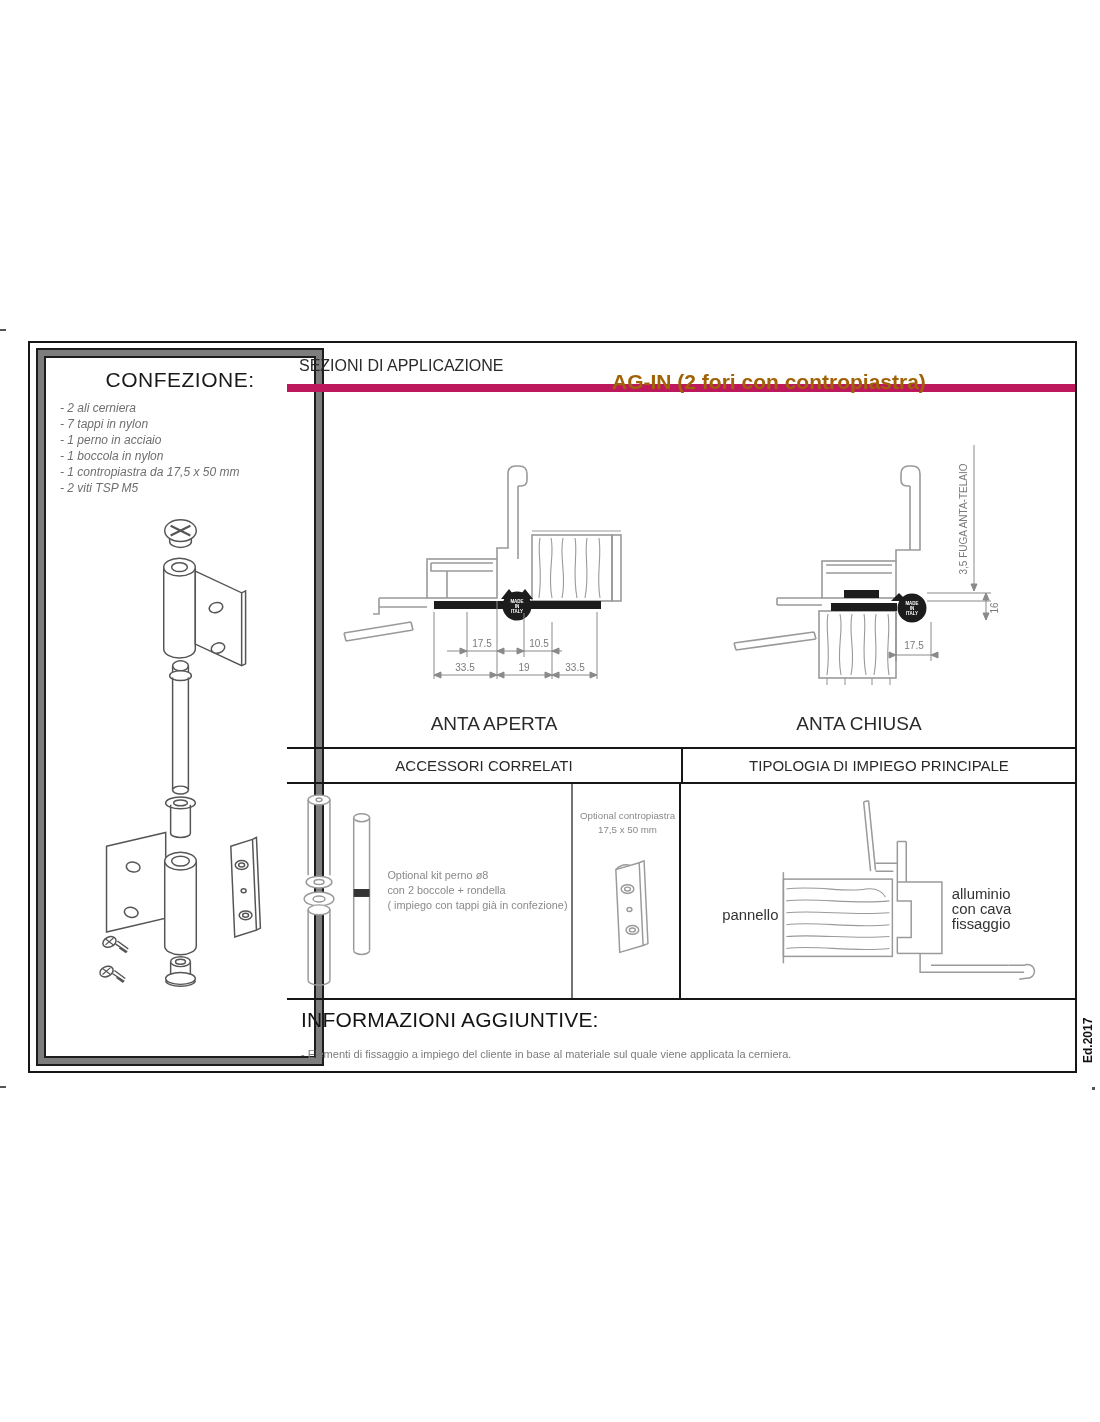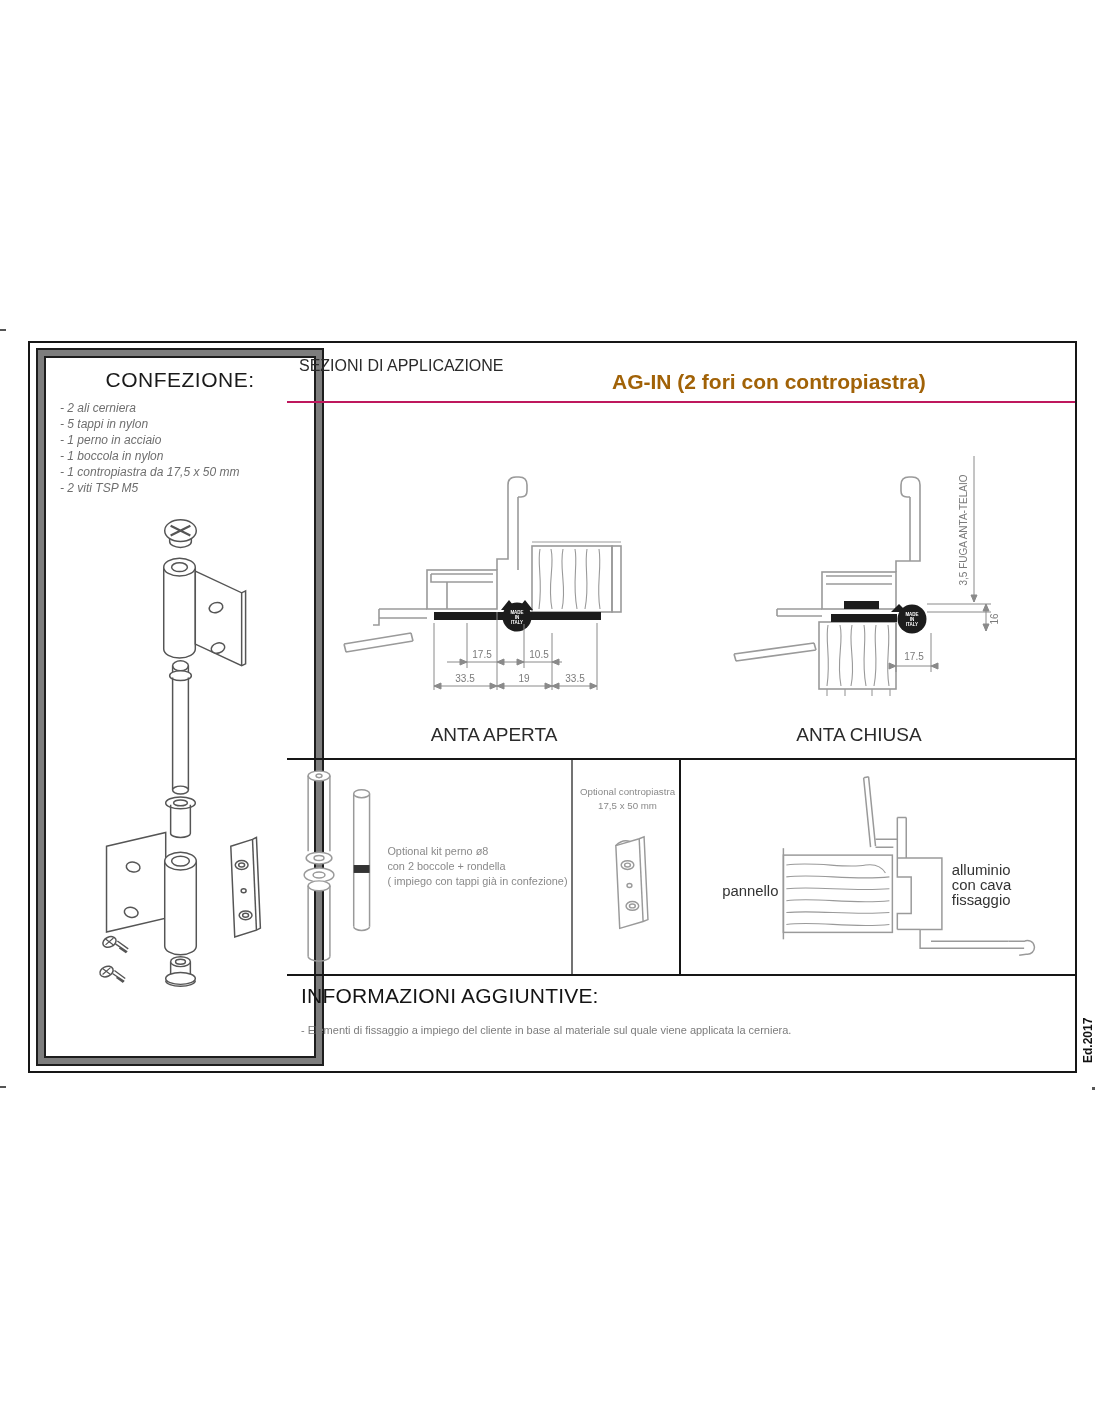--- a/index.html
+++ b/index.html
@@ -10,21 +10,21 @@
   .sheet{position:absolute;left:28px;top:341px;width:1049px;height:732px;border:2px solid #161616;background:#fff;}
   
   .panel{position:absolute;left:6px;top:5px;width:288px;height:718px;border:2px solid #1d1d1d;background:#7d7d7d;padding:6px;}
   .panel-inner{width:100%;height:100%;border:2px solid #1d1d1d;background:#fff;padding:6px 8px;overflow:hidden;}
   .panel-title{font-size:21px;letter-spacing:.5px;text-align:center;color:#1a1a1a;margin:4px 0 8px 0;}
   .panel-list{list-style:none;margin:0;padding:0 0 0 6px;font-style:italic;}
   .panel-list li{font-size:12px;line-height:16px;color:#6e6e6e;}
   .panel-draw{display:block;margin:10px auto 0 auto;}
   
   .right{position:absolute;left:257px;top:0;right:0;bottom:0;display:flex;flex-direction:column;}
-  .row-h1{height:60px;border-bottom:2px solid #be185d;position:relative;}
+  .row-h1{height:52px;border-bottom:8px solid #be185d;position:relative;}
   .h1-left{position:absolute;left:12px;top:0;line-height:46px;font-size:16px;color:#2a2a2a;}
   .h1-right{position:absolute;left:325px;top:16px;line-height:46px;font-size:21px;font-weight:bold;color:#a16207;}
   .row-draw{height:332px;position:relative;border-bottom:2px solid #161616;margin-top:25px;}
   .row-h2{height:35px;display:flex;border-bottom:2px solid #161616;}
   .h2-cell{line-height:33px;text-align:center;font-size:15px;color:#2a2a2a;}
   .h2-a{width:396px;border-right:2px solid #161616;}
   .h2-b{flex:1;}
   .row-c2{height:216px;display:flex;border-bottom:2px solid #161616;}
   .c2-a{width:284px;position:relative;}
   .c2-b{width:108px;border-left:2px solid #737373;position:relative;}
@@ -53,21 +53,21 @@
   <div class="crop" style="left:0;top:1086px;width:6px;height:2px;"></div>
   <div class="crop" style="left:1092px;top:1087px;width:3px;height:3px;"></div>
 
   <div class="sheet">
 
     <div class="panel">
       <div class="panel-inner">
         <div class="panel-title">CONFEZIONE:</div>
         <ul class="panel-list">
           <li>- 2 ali cerniera</li>
-          <li>- 5 tappi in nylon</li>
+          <li>- 7 tappi in nylon</li>
           <li>- 1 perno in acciaio</li>
           <li>- 1 boccola in nylon</li>
           <li>- 1 contropiastra da 17,5 x 50 mm</li>
           <li>- 2 viti TSP M5</li>
         </ul>
 
         <svg class="panel-draw" width="225" height="505" viewBox="0 0 228 512">
           <g stroke="#555" stroke-width="1.5" fill="#fff">
 
             <path d="M103,27 v9 a11,6 0 0 0 22,0 v-9"></path>
@@ -229,20 +229,24 @@
             <g stroke="none">
               <text class="dimtx" x="680" y="102" text-anchor="middle" transform="rotate(-90 680 102)">3,5  FUGA ANTA-TELAIO</text>
               <text class="dimtx" x="711" y="191" text-anchor="middle" transform="rotate(-90 711 191)">16</text>
               <text class="dimtx" x="627" y="232" text-anchor="middle">17.5</text>
               <text class="lbl" x="572" y="313" text-anchor="middle">ANTA CHIUSA</text>
             </g>
           </g>
         </svg>
       </div>
 
+      <div class="row-h2">
+        <div class="h2-cell h2-a">ACCESSORI CORRELATI</div>
+        <div class="h2-cell h2-b">TIPOLOGIA DI IMPIEGO PRINCIPALE</div>
+      </div>
 
       <div class="row-c2">
 
         <div class="c2-a">
           <svg width="284" height="214" viewBox="0 0 284 216">
             <g stroke="#9a9a9a" stroke-width="1.5" fill="#fff">
 
               <path d="M20,16 V92 M42,16 V92"></path>
               <ellipse cx="31" cy="16" rx="11" ry="5"></ellipse>
               <ellipse cx="31" cy="16" rx="3" ry="1.8"></ellipse>

